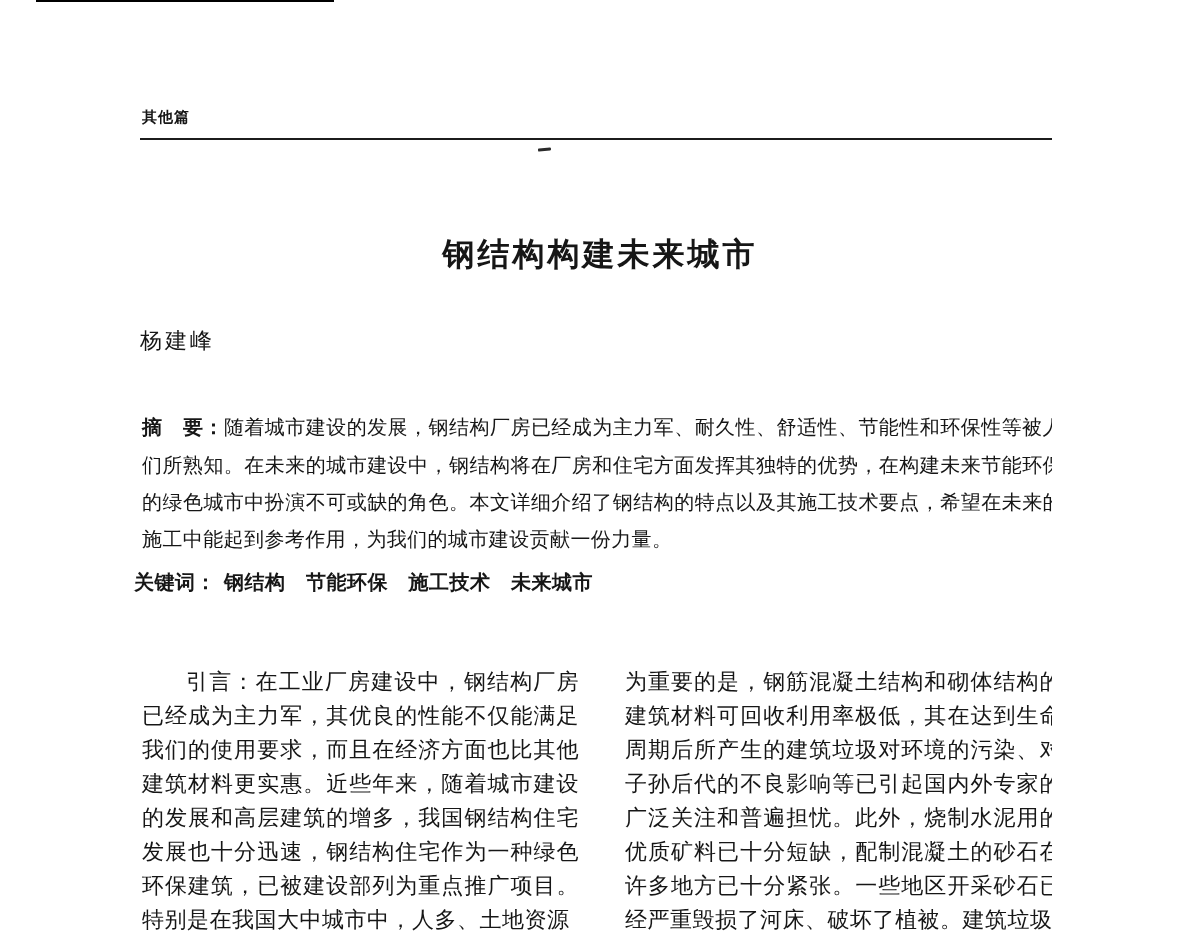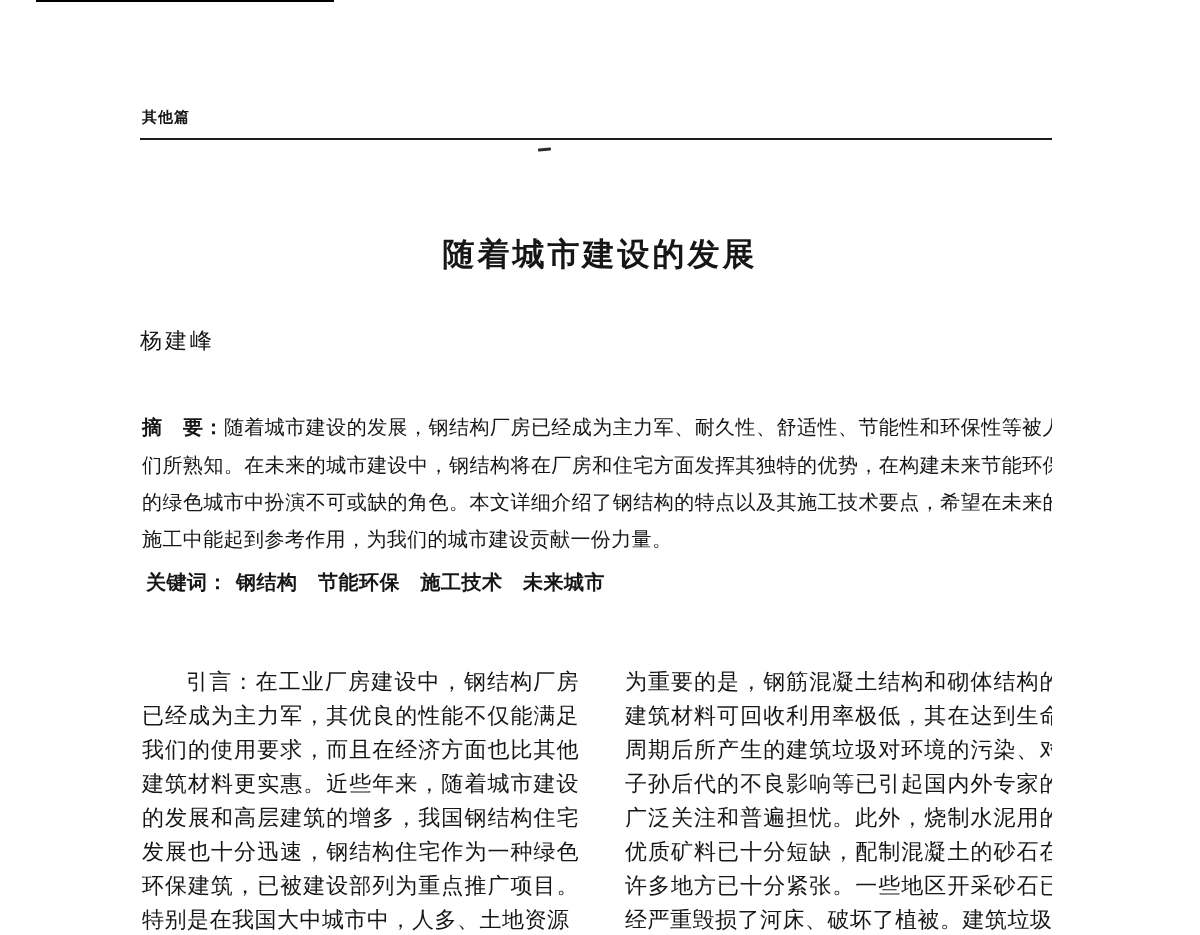--- a/index.html
+++ b/index.html
@@ -35,21 +35,21 @@
   .abstract {
     position: absolute; left: 142px; top: 409px; width: 921px;
     font-size: 20px; line-height: 37px; text-align: justify;
     letter-spacing: 0.4px;
   }
   .abstract .label, .keywords .label {
     font-weight: 700;
     font-family: Liberation Mono, monospace;
   }
   .keywords {
-    position: absolute; left: 146px; top: 569px; width: 921px;
+    position: absolute; left: 134px; top: 569px; width: 921px;
     font-size: 20px; font-weight: 700; letter-spacing: 0.5px;
     font-family: "Liberation Sans", "DejaVu Sans", sans-serif;
   }
   .keywords .terms { margin-left: 8px; }
   .columns {
     position: absolute; left: 142px; top: 665px; width: 921px;
     display: flex; column-gap: 46px;
   }
   .col { width: 437px; }
   .col p {
@@ -71,21 +71,21 @@
 
 <div class="page">
 
   <div class="artifact-top"></div>
   <div class="artifact-dash"></div>
 
   <div class="section-label">其他篇</div>
 
   <div class="header-rule"></div>
 
-  <h1 class="title">随着城市建设的发展</h1>
+  <h1 class="title">钢结构构建未来城市</h1>
 
   <div class="author">杨建峰</div>
 
 
   <p class="abstract">
     <span class="label">摘　要：</span><span>随着城市建设的发展，钢结构厂房已经成为主力军、耐久性、舒适性、节能性和环保性等被人们所熟知。在未来的城市建设中，钢结构将在厂房和住宅方面发挥其独特的优势，在构建未来节能环保的绿色城市中扮演不可或缺的角色。本文详细介绍了钢结构的特点以及其施工技术要点，希望在未来的施工中能起到参考作用，为我们的城市建设贡献一份力量。</span>
   </p>
 
   <p class="keywords">
     <span class="label">关键词：</span><span class="terms">钢结构　节能环保　施工技术　未来城市</span>

